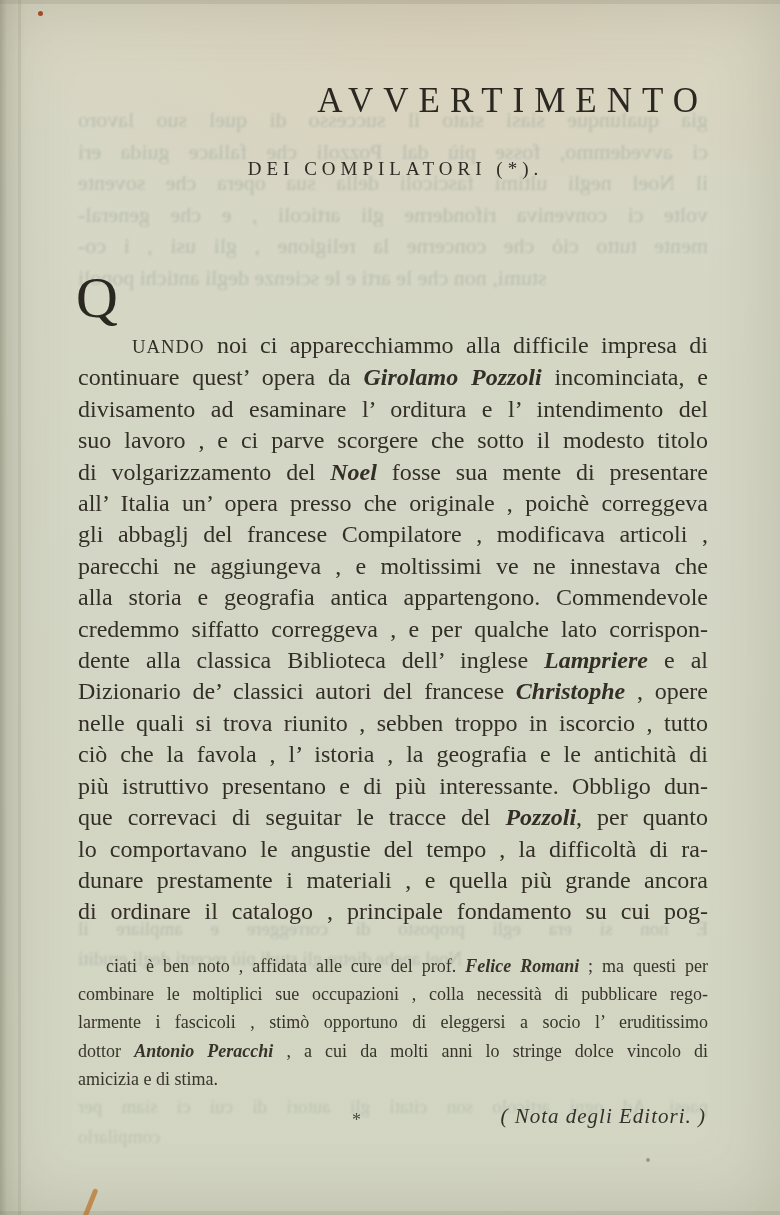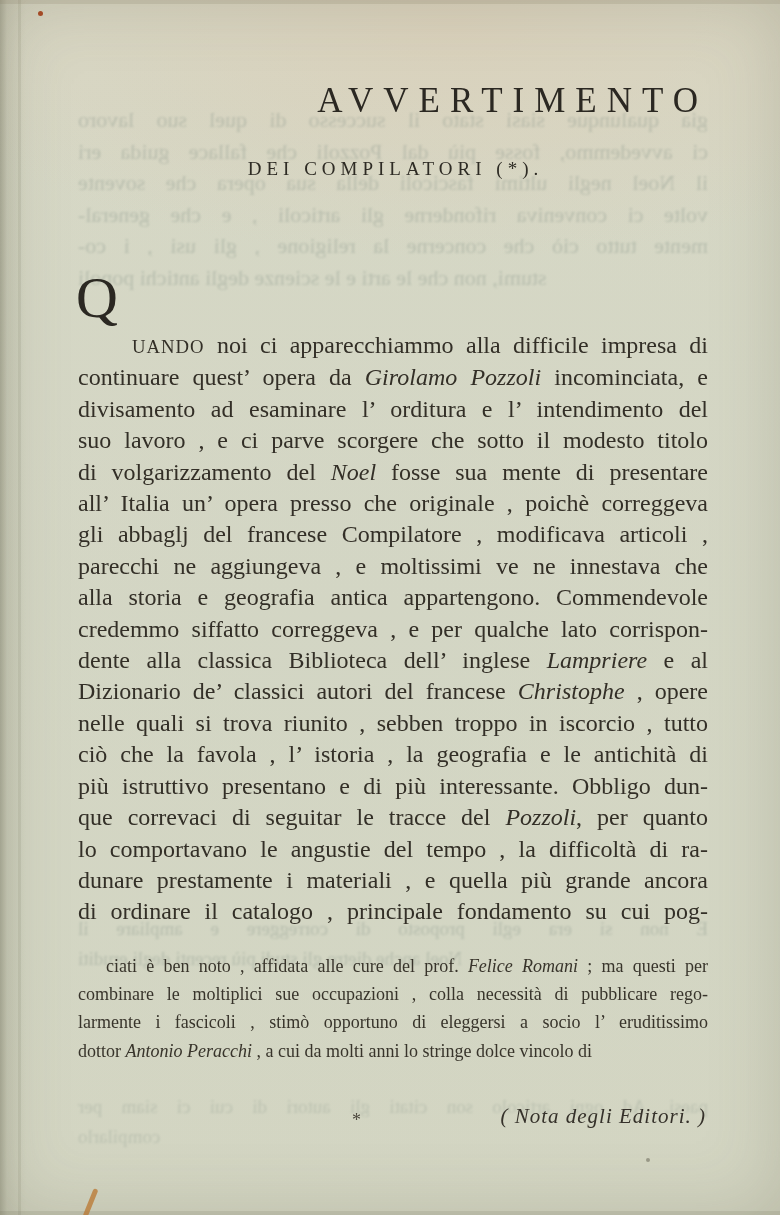--- a/index.html
+++ b/index.html
@@ -38,21 +38,21 @@
 
   
   .body-block{position:absolute;left:78px;top:282px;width:630px;font-size:24px;line-height:31.4px;}
   .body-block .dropcap{
     position:absolute;left:-2px;top:-13px;font-size:58px;line-height:1;color:#2b2822;
   }
   .body-block .line:first-child{padding-left:54px;margin-top:48px;}
 
   
   .line{text-align:justify;text-align-last:justify;}
-  .it{font-style:italic;}
+  .it{font-style:italic;font-weight:bold;}
   .sc{font-size:.78em;letter-spacing:1px;}
 
   
   .footnote{position:absolute;left:78px;top:952px;width:630px;font-size:18px;line-height:28.2px;color:#38342b;}
   .footnote .line:first-child{text-indent:28px;}
   .footnote .line:last-child{text-align-last:left;}
 
   .footmark{position:absolute;left:352px;top:1110px;font-size:18px;color:#4a463c;}
   .editors-note{
     position:absolute;right:74px;top:1104px;
@@ -137,18 +137,19 @@
         <div class="line"><span>dunare prestamente i materiali , e quella più grande ancora</span></div>
         <div class="line"><span>di ordinare il catalogo , principale fondamento su cui pog-</span></div>
       </div>
   </div>
 
   <div class="footnote">
       <div class="line"><span>ciati è ben noto , affidata alle cure del prof. </span><span class="it">Felice Romani</span><span> ; ma questi per</span></div>
       <div class="line"><span>combinare le moltiplici sue occupazioni , colla necessità di pubblicare rego-</span></div>
       <div class="line"><span>larmente i fascicoli , stimò opportuno di eleggersi a socio l’ eruditissimo</span></div>
       <div class="line"><span>dottor </span><span class="it">Antonio Peracchi</span><span> , a cui da molti anni lo stringe dolce vincolo di</span></div>
+      <div class="line"><span>amicizia e di stima.</span></div>
     </div>
 
   <div class="footmark">*</div>
   <div class="editors-note">( Nota degli Editori. )</div>
 
 </div>
 
 </body></html>

